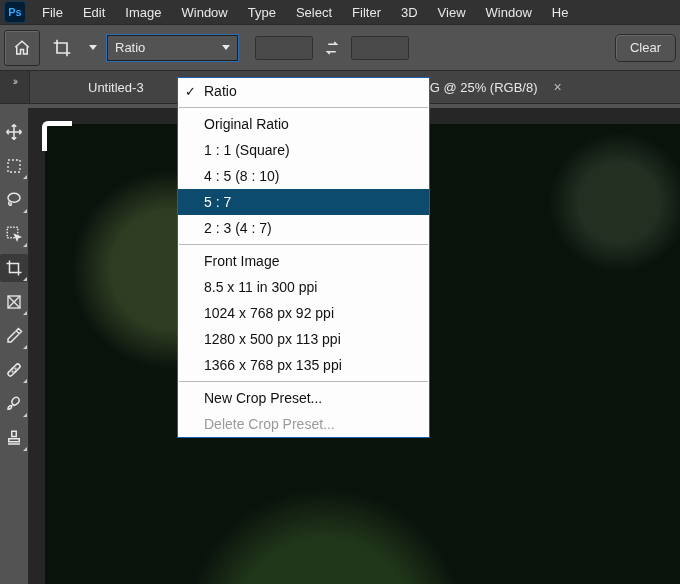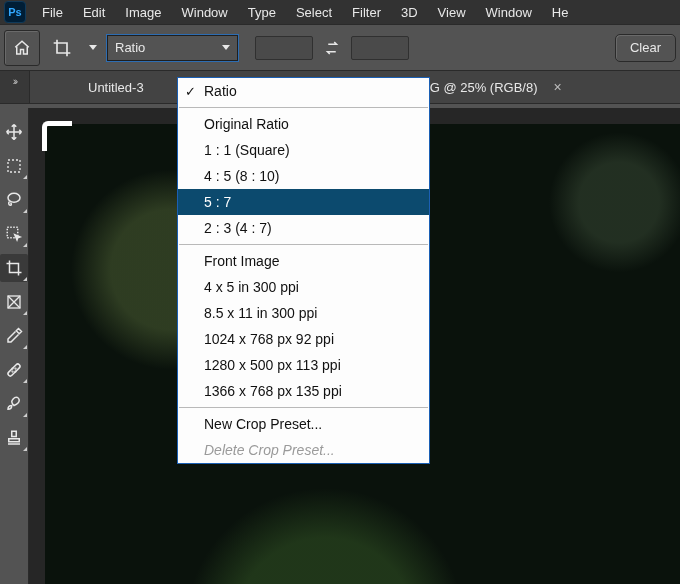--- a/index.html
+++ b/index.html
@@ -38,21 +38,21 @@
      radial-gradient(circle at 40% 90%, rgba(120,200,80,0.2) 0 90px, transparent 140px),
      #0a120c;
      border-radius:2px; position:relative; }
   .corner { position:absolute; width:30px; height:30px; border:5px solid #fff; border-right:none; border-bottom:none; border-radius:6px 0 0 0; left:-3px; top:-3px; }
   
   .menu { position:absolute; left:177px; top:77px; width:253px; background:#fdfdfd; border:1px solid #1a5fb4; color:#111; box-shadow:0 2px 0 rgba(0,0,0,0.05); }
   .menu .item { height:26px; display:flex; align-items:center; padding:0 10px 0 26px; position:relative; font-size:14px; }
   .menu .item.check::before { content:"✓"; position:absolute; left:7px; font-size:13px; }
   .menu .sep { height:1px; background:#b9b9b9; margin:3px 1px; }
   .menu .item.hl { background:#0c4a6e; color:#fff; }
-  .menu .item.disabled { color:#9a9a9a;font-style:italic; }
+  .menu .item.disabled { color:#9a9a9a; }
   svg { display:block; }
 </style>
 </head>
 <body>
 
 <div class="menubar">
   <div class="logo">Ps</div>
   <div class="mi">File</div>
   <div class="mi">Edit</div>
   <div class="mi">Image</div>
@@ -202,23 +202,20 @@
       <span>5 : 7</span>
     </div>
   <div class="item">
       <span>2 : 3 (4 : 7)</span>
     </div>
   <div class="sep"></div>
   <div class="item">
       <span>Front Image</span>
     </div>
   <div class="item">
-      <span>4 x 5 in 300 ppi</span>
-    </div>
-  <div class="item">
       <span>8.5 x 11 in 300 ppi</span>
     </div>
   <div class="item">
       <span>1024 x 768 px 92 ppi</span>
     </div>
   <div class="item">
       <span>1280 x 500 px 113 ppi</span>
     </div>
   <div class="item">
       <span>1366 x 768 px 135 ppi</span>

